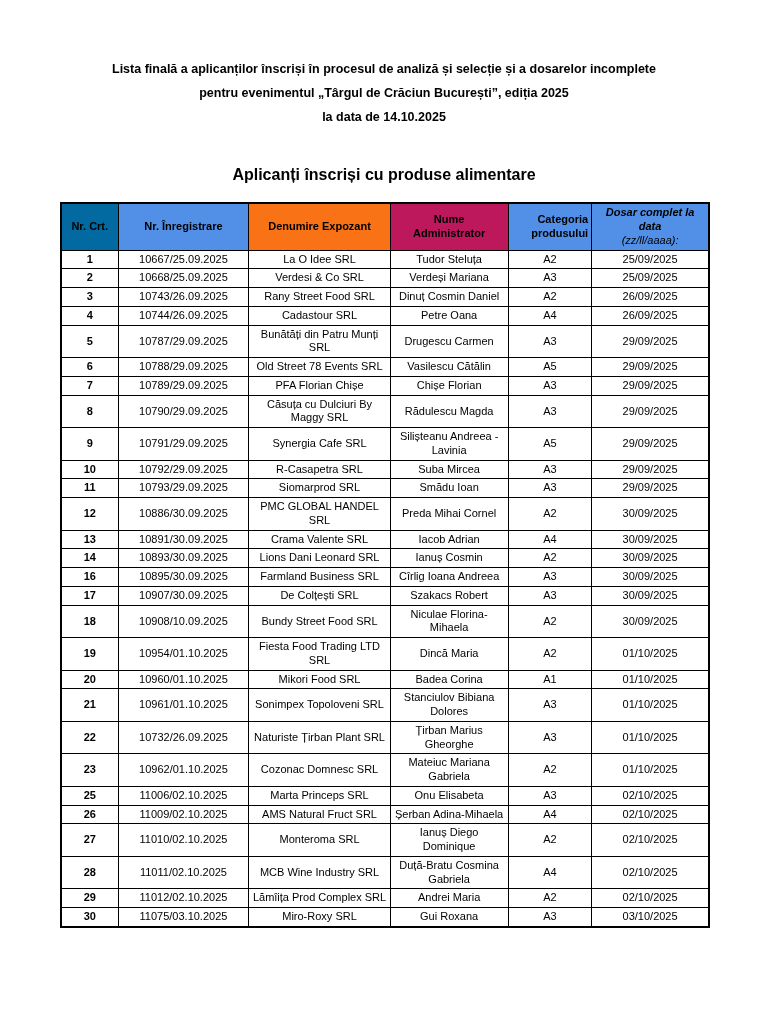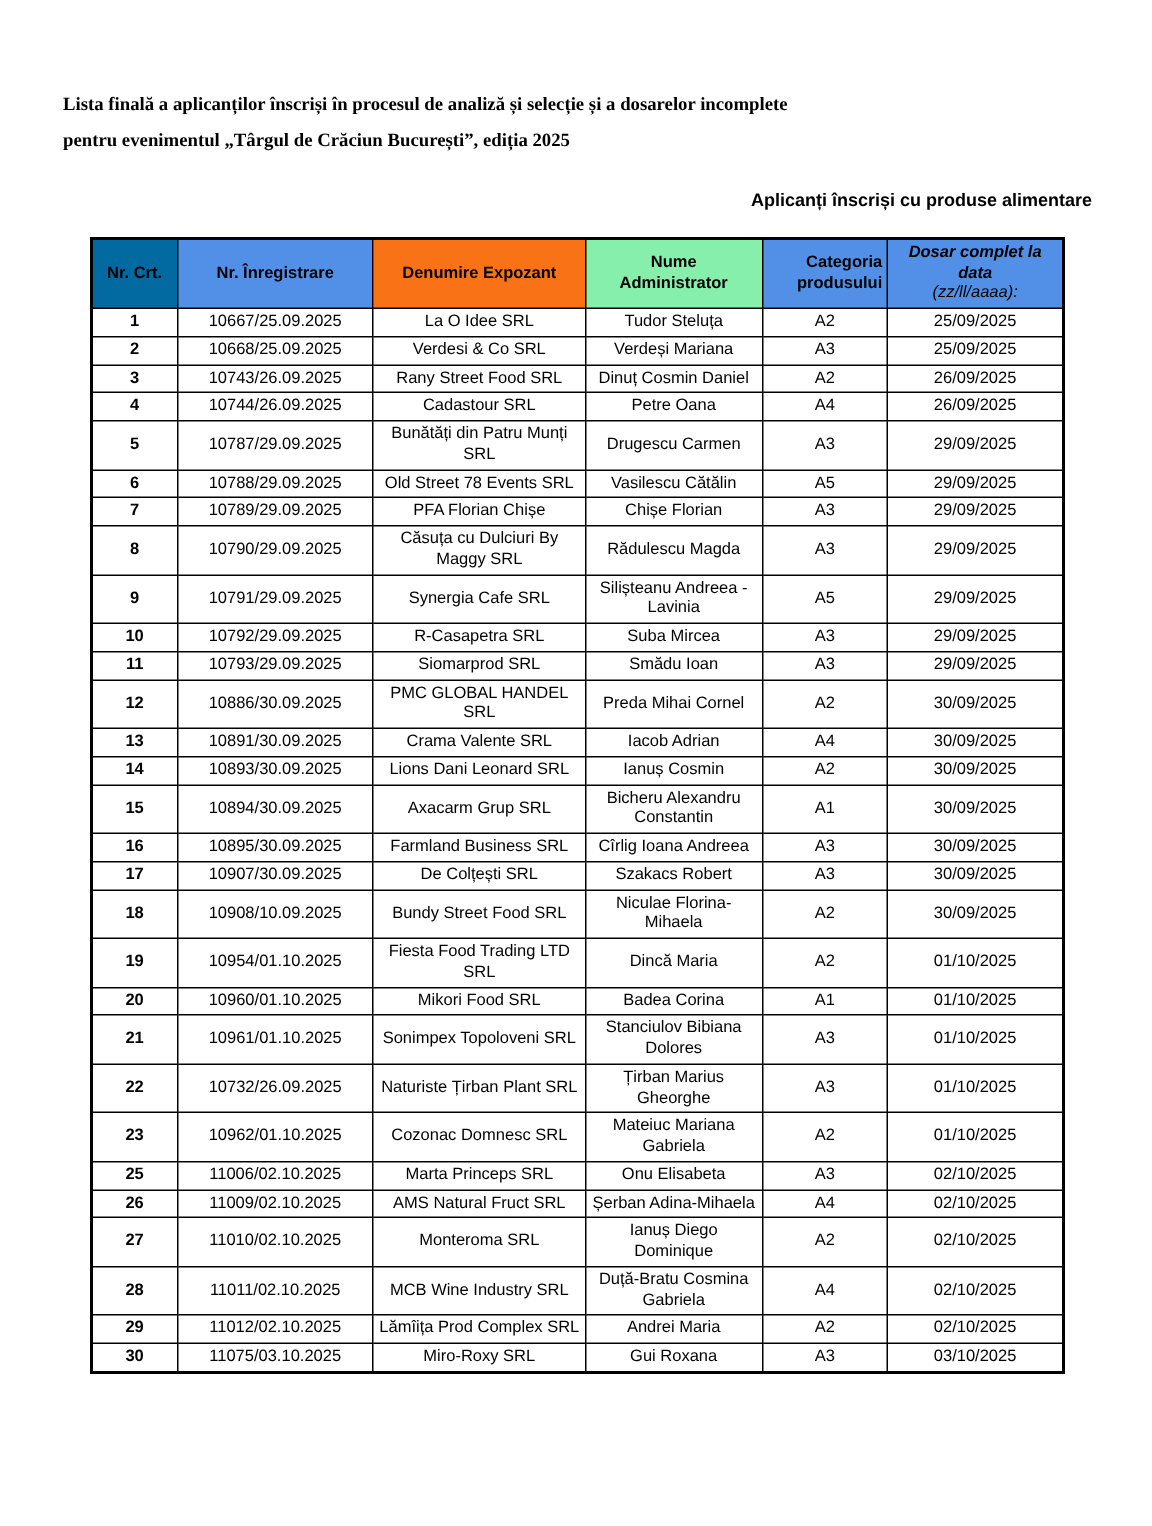--- a/index.html
+++ b/index.html
@@ -8,31 +8,30 @@
     background: #ffffff;
   }
   body {
     width: 768px;
     min-height: 1017px;
     font-family: "Liberation Sans", "DejaVu Sans", sans-serif;
     color: #000000;
   }
   .doc-title {
     margin: 58px 42px 0 42px;
-    text-align: left;
+    text-align: center;
     font-weight: bold;
     font-size: 12.5px;
     line-height: 1.9;
-    font-family: Liberation Serif, serif;
   }
   .section-heading {
-    margin: 20px 40px 0 40px;
-    text-align: right;
+    margin: 36px 40px 0 40px;
+    text-align: center;
     font-weight: bold;
-    font-size: 12px;
+    font-size: 16px;
     line-height: 1.2;
   }
   .table-wrap {
     margin: 18px 58px 0 60px;
   }
   table.applicants {
     width: 650px;
     border-collapse: collapse;
     border: 2px solid #000000;
     table-layout: fixed;
@@ -60,40 +59,41 @@
   tbody td:first-child {
     font-weight: bold;
   }
 </style>
 </head>
 <body>
 
 <div class="doc-title">
   <div>Lista finală a aplicanților înscriși în procesul de analiză și selecție și a dosarelor incomplete</div>
   <div>pentru evenimentul „Târgul de Crăciun București”, ediția 2025</div>
+  <div>la data de 14.10.2025</div>
 </div>
 
 <div class="section-heading">Aplicanți înscriși cu produse alimentare</div>
 
 <div class="table-wrap">
   <table class="applicants">
     <colgroup>
         <col style="width: 8.8%;">
         <col style="width: 20.2%;">
         <col style="width: 21.8%;">
         <col style="width: 18.2%;">
         <col style="width: 12.9%;">
         <col style="width: 18.1%;">
       </colgroup>
     <thead>
       <tr>
           <th style="background: #0369a1; margin-left: 20px;"><span>Nr. Crt.</span></th>
           <th style="background: rgb(82, 144, 232);"><span>Nr. Înregistrare</span></th>
           <th style="background: #f97316;"><span>Denumire Expozant</span></th>
-          <th style="background: #86efac;"><span>Nume
+          <th style="background: #be185d;"><span>Nume
 Administrator</span></th>
           <th style="background: rgb(82, 144, 232); text-align: right;"><span>Categoria
 produsului</span></th>
           <th style="background: rgb(82, 144, 232); font-style: italic;"><span>Dosar complet la
 data</span><span class="hdr-sub">
 (zz/ll/aaaa):</span></th>
         </tr>
     </thead>
     <tbody>
         <tr>
@@ -202,28 +202,20 @@
         </tr>
         <tr>
           <td>14</td>
           <td>10893/30.09.2025</td>
           <td>Lions Dani Leonard SRL</td>
           <td>Ianuș Cosmin</td>
           <td>A2</td>
           <td>30/09/2025</td>
         </tr>
         <tr>
-          <td>15</td>
-          <td>10894/30.09.2025</td>
-          <td>Axacarm Grup SRL</td>
-          <td>Bicheru Alexandru Constantin</td>
-          <td>A1</td>
-          <td>30/09/2025</td>
-        </tr>
-        <tr>
           <td>16</td>
           <td>10895/30.09.2025</td>
           <td>Farmland Business SRL</td>
           <td>Cîrlig Ioana Andreea</td>
           <td>A3</td>
           <td>30/09/2025</td>
         </tr>
         <tr>
           <td>17</td>
           <td>10907/30.09.2025</td>

